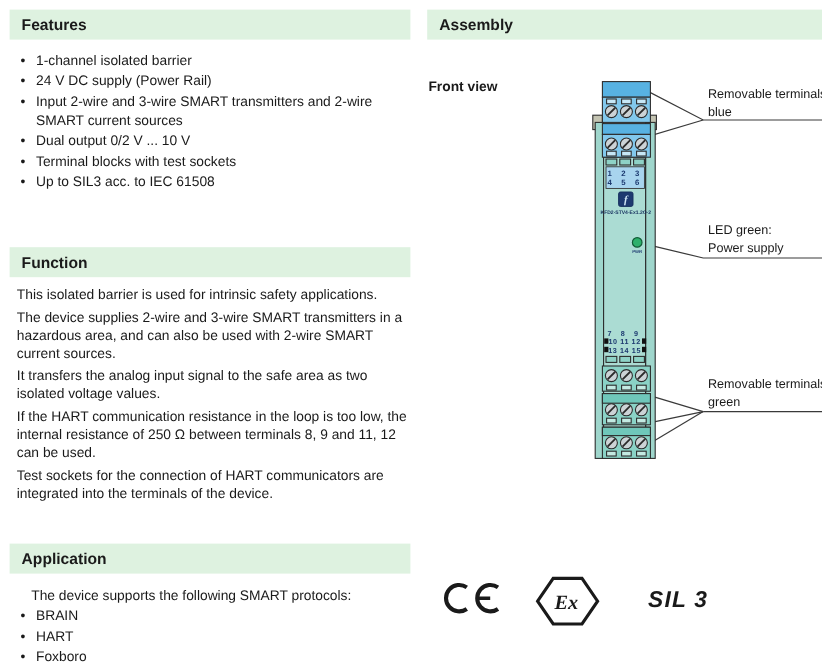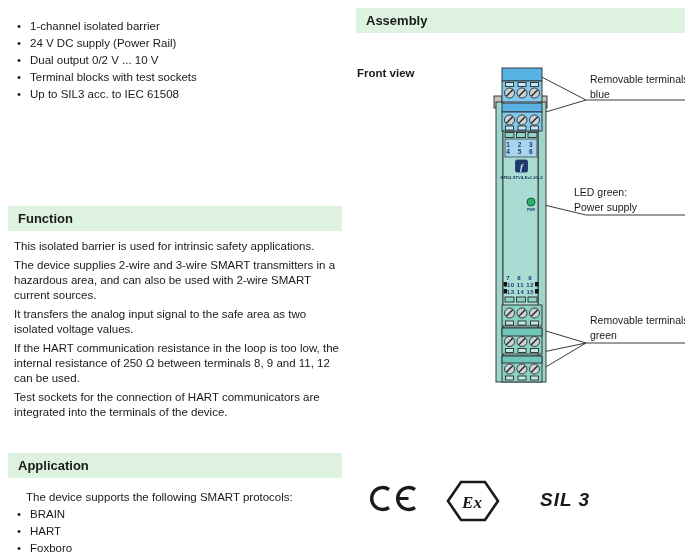--- a/index.html
+++ b/index.html
@@ -23,40 +23,42 @@
   .para{font-size:11.5px;line-height:15.2px;margin:0 0 3.5px 6px;}
   .para.first{margin-top:8px;}
   .intro{font-size:11.5px;line-height:15px;margin:12px 0 2px 18px;}
   
   .rightcol{position:absolute;left:356px;top:8px;width:397px;}
   .diagram{position:absolute;left:356px;top:40px;width:329px;height:512px;}
   .dsvg{position:absolute;left:0;top:0;}
   .front-view{position:absolute;left:1px;top:27px;font-size:11.5px;font-weight:bold;}
   .callout{position:absolute;font-size:10.5px;line-height:14.5px;white-space:nowrap;}
   #co-blue{left:234px;top:32px;}
-  #co-led{left:218px;top:145px;}
+  #co-led{left:234px;top:145px;}
   #co-green{left:234px;top:273px;}
   
   .tnum{font:bold 6.5px "Liberation Sans",sans-serif;fill:#1d3a70;text-anchor:middle;}
   .tnum2{font:bold 6px "Liberation Sans",sans-serif;fill:#1d3a70;text-anchor:middle;}
   .tmodel{font:bold 4.2px "Liberation Sans",sans-serif;fill:#16305e;text-anchor:middle;}
   .tpwr{font:bold 3.5px "Liberation Sans",sans-serif;fill:#1d3a70;text-anchor:middle;}
   .tlogo{font:italic bold 9px "Liberation Serif",serif;fill:#cfe6f5;text-anchor:middle;}
   .tex{font:italic bold 17px "Liberation Serif",serif;fill:#1a1a1a;text-anchor:middle;}
   .tsil{font:italic bold 19px "Liberation Sans",sans-serif;fill:#1a1a1a;letter-spacing:1px;}
 </style>
 </head>
 <body>
 
 <div class="leftcol">
 
   <div class="sec" id="sec-features">
+    <div class="hdr">Features</div>
     <ul class="blist">
       <li>1-channel isolated barrier</li>
       <li>24 V DC supply (Power Rail)</li>
+      <li>Input 2-wire and 3-wire SMART transmitters and 2-wire SMART current sources</li>
       <li>Dual output 0/2 V ... 10 V</li>
       <li>Terminal blocks with test sockets</li>
       <li>Up to SIL3 acc. to IEC 61508</li>
     </ul>
   </div>
 
   <div class="sec" id="sec-function">
     <div class="hdr">Function</div>
     <p class="para first">This isolated barrier is used for intrinsic safety applications.</p>
     <p class="para">The device supplies 2-wire and 3-wire SMART transmitters in a hazardous area, and can also be used with 2-wire SMART current sources.</p>

